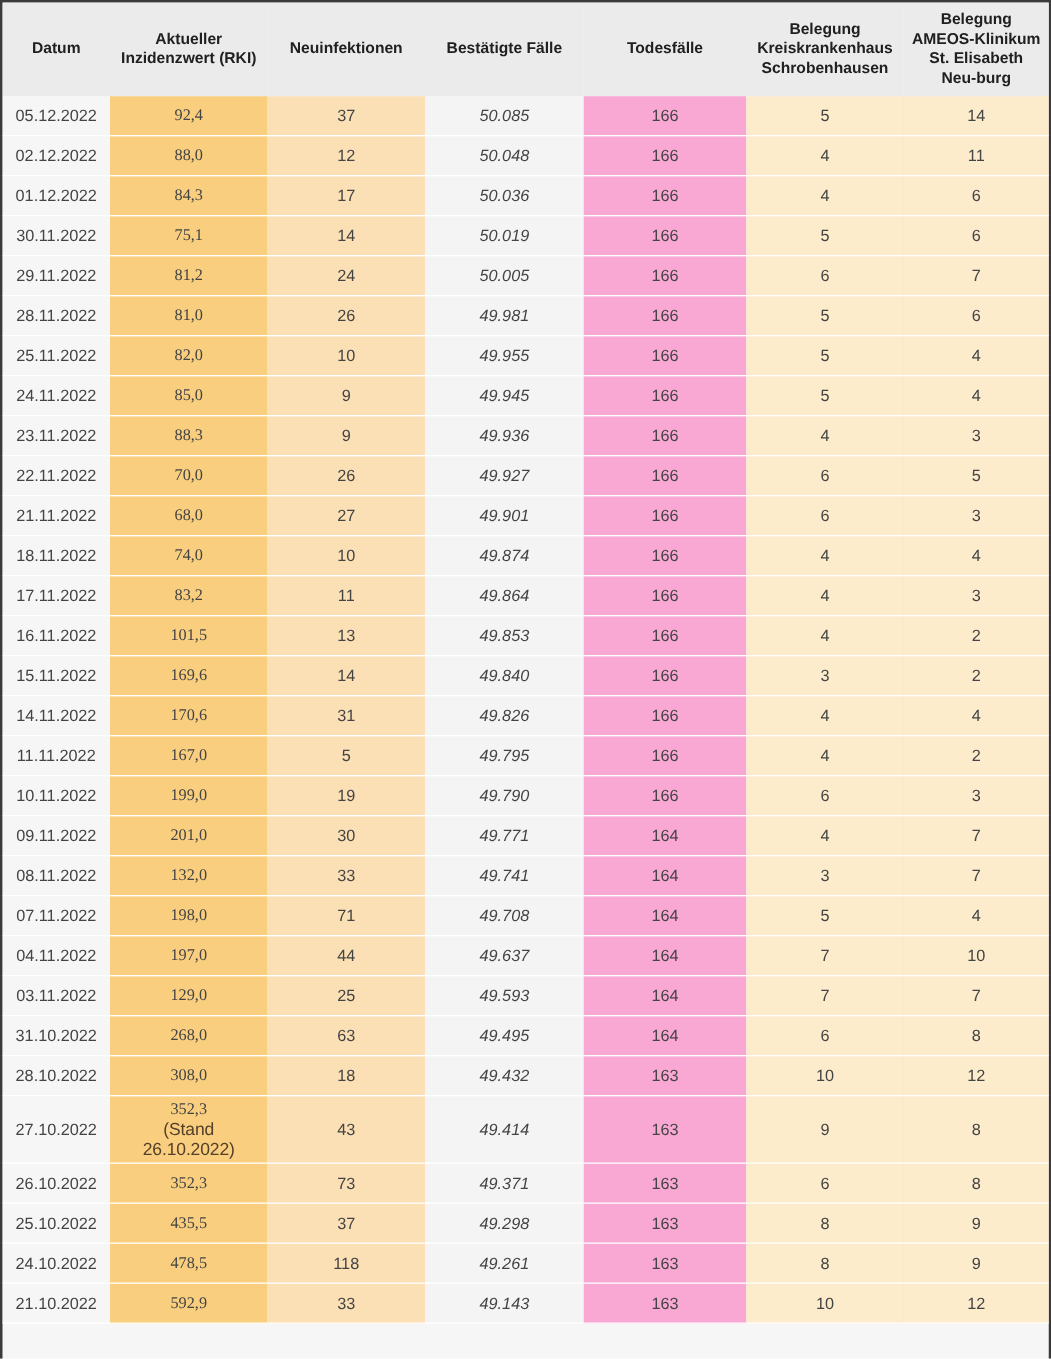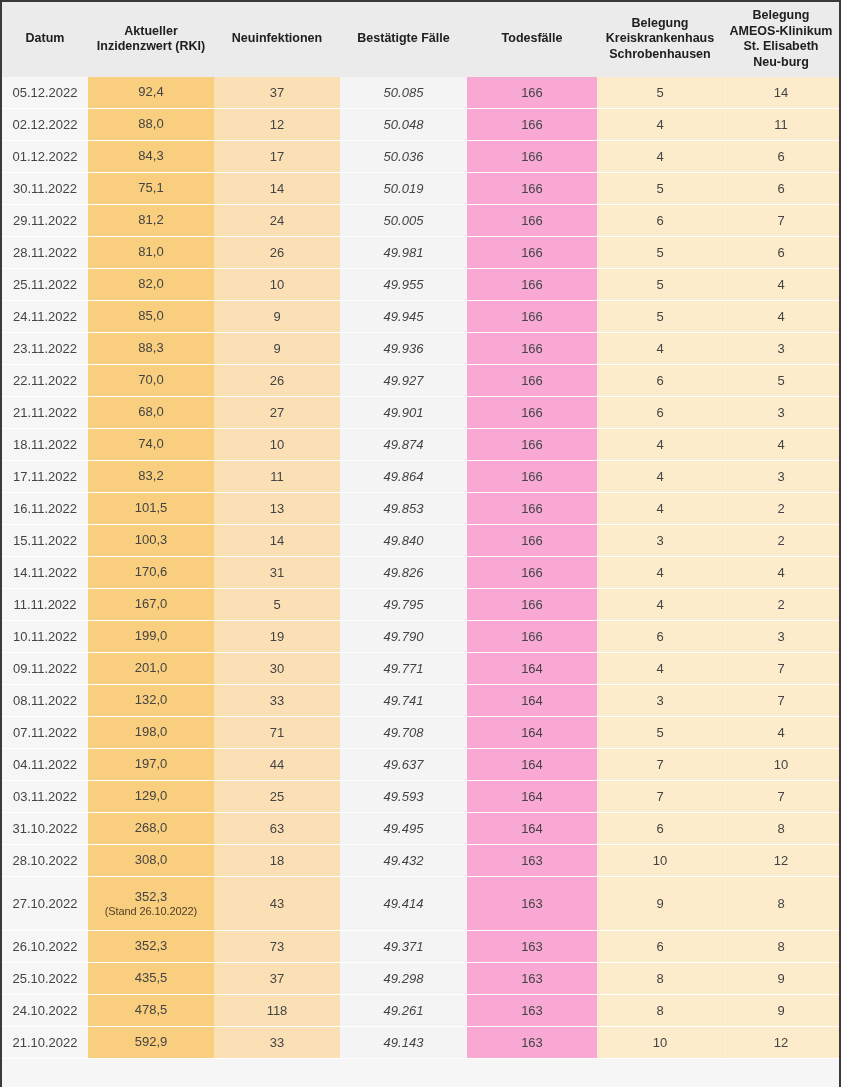--- a/index.html
+++ b/index.html
@@ -65,24 +65,24 @@
   td.col-datum  { background: #f6f6f6; }
   td.col-inz    { background: #f9ce7e; border-bottom-color: #fbe0ab; }
   td.col-neu    { background: #fce0b5; border-bottom-color: #fdecd1; }
   td.col-best   { background: #f4f4f4; font-style: italic; }
   td.col-tod    { background: #f9a8d4; border-bottom-color: #dedcdc; }
   td.col-kkh    { background: #fdeccc; border-bottom-color: #fef4e2; }
   td.col-ameos  { background: #fdeccc; border-bottom-color: #fef4e2; }
 
   td.col-kkh { box-shadow: inset -1px 0 0 #fbe6c6; }
 
-  .inz-wrap { display: block; line-height: 1.15; }
+  .inz-wrap { display: block; line-height: 1.15; font-family: Liberation Serif, serif; }
   .inz-note {
     display: block;
-    font-size: 11px;
+    font-size: 14px;
     color: #54402a;
     margin-top: 1px;
     letter-spacing: -0.1px;
   }
   tr.tall td { height: 54px; }
 </style>
 </head>
 <body>
 
 <div class="table-frame">
@@ -258,21 +258,21 @@
           </td>
           <td class="col-neu">13</td>
           <td class="col-best">49.853</td>
           <td class="col-tod">166</td>
           <td class="col-kkh">4</td>
           <td class="col-ameos">2</td>
         </tr>
         <tr>
           <td class="col-datum">15.11.2022</td>
           <td class="col-inz">
-            <span class="inz-wrap">100,3</span>
+            <span class="inz-wrap">169,6</span>
           </td>
           <td class="col-neu">14</td>
           <td class="col-best">49.840</td>
           <td class="col-tod">166</td>
           <td class="col-kkh">3</td>
           <td class="col-ameos">2</td>
         </tr>
         <tr>
           <td class="col-datum">14.11.2022</td>
           <td class="col-inz">

